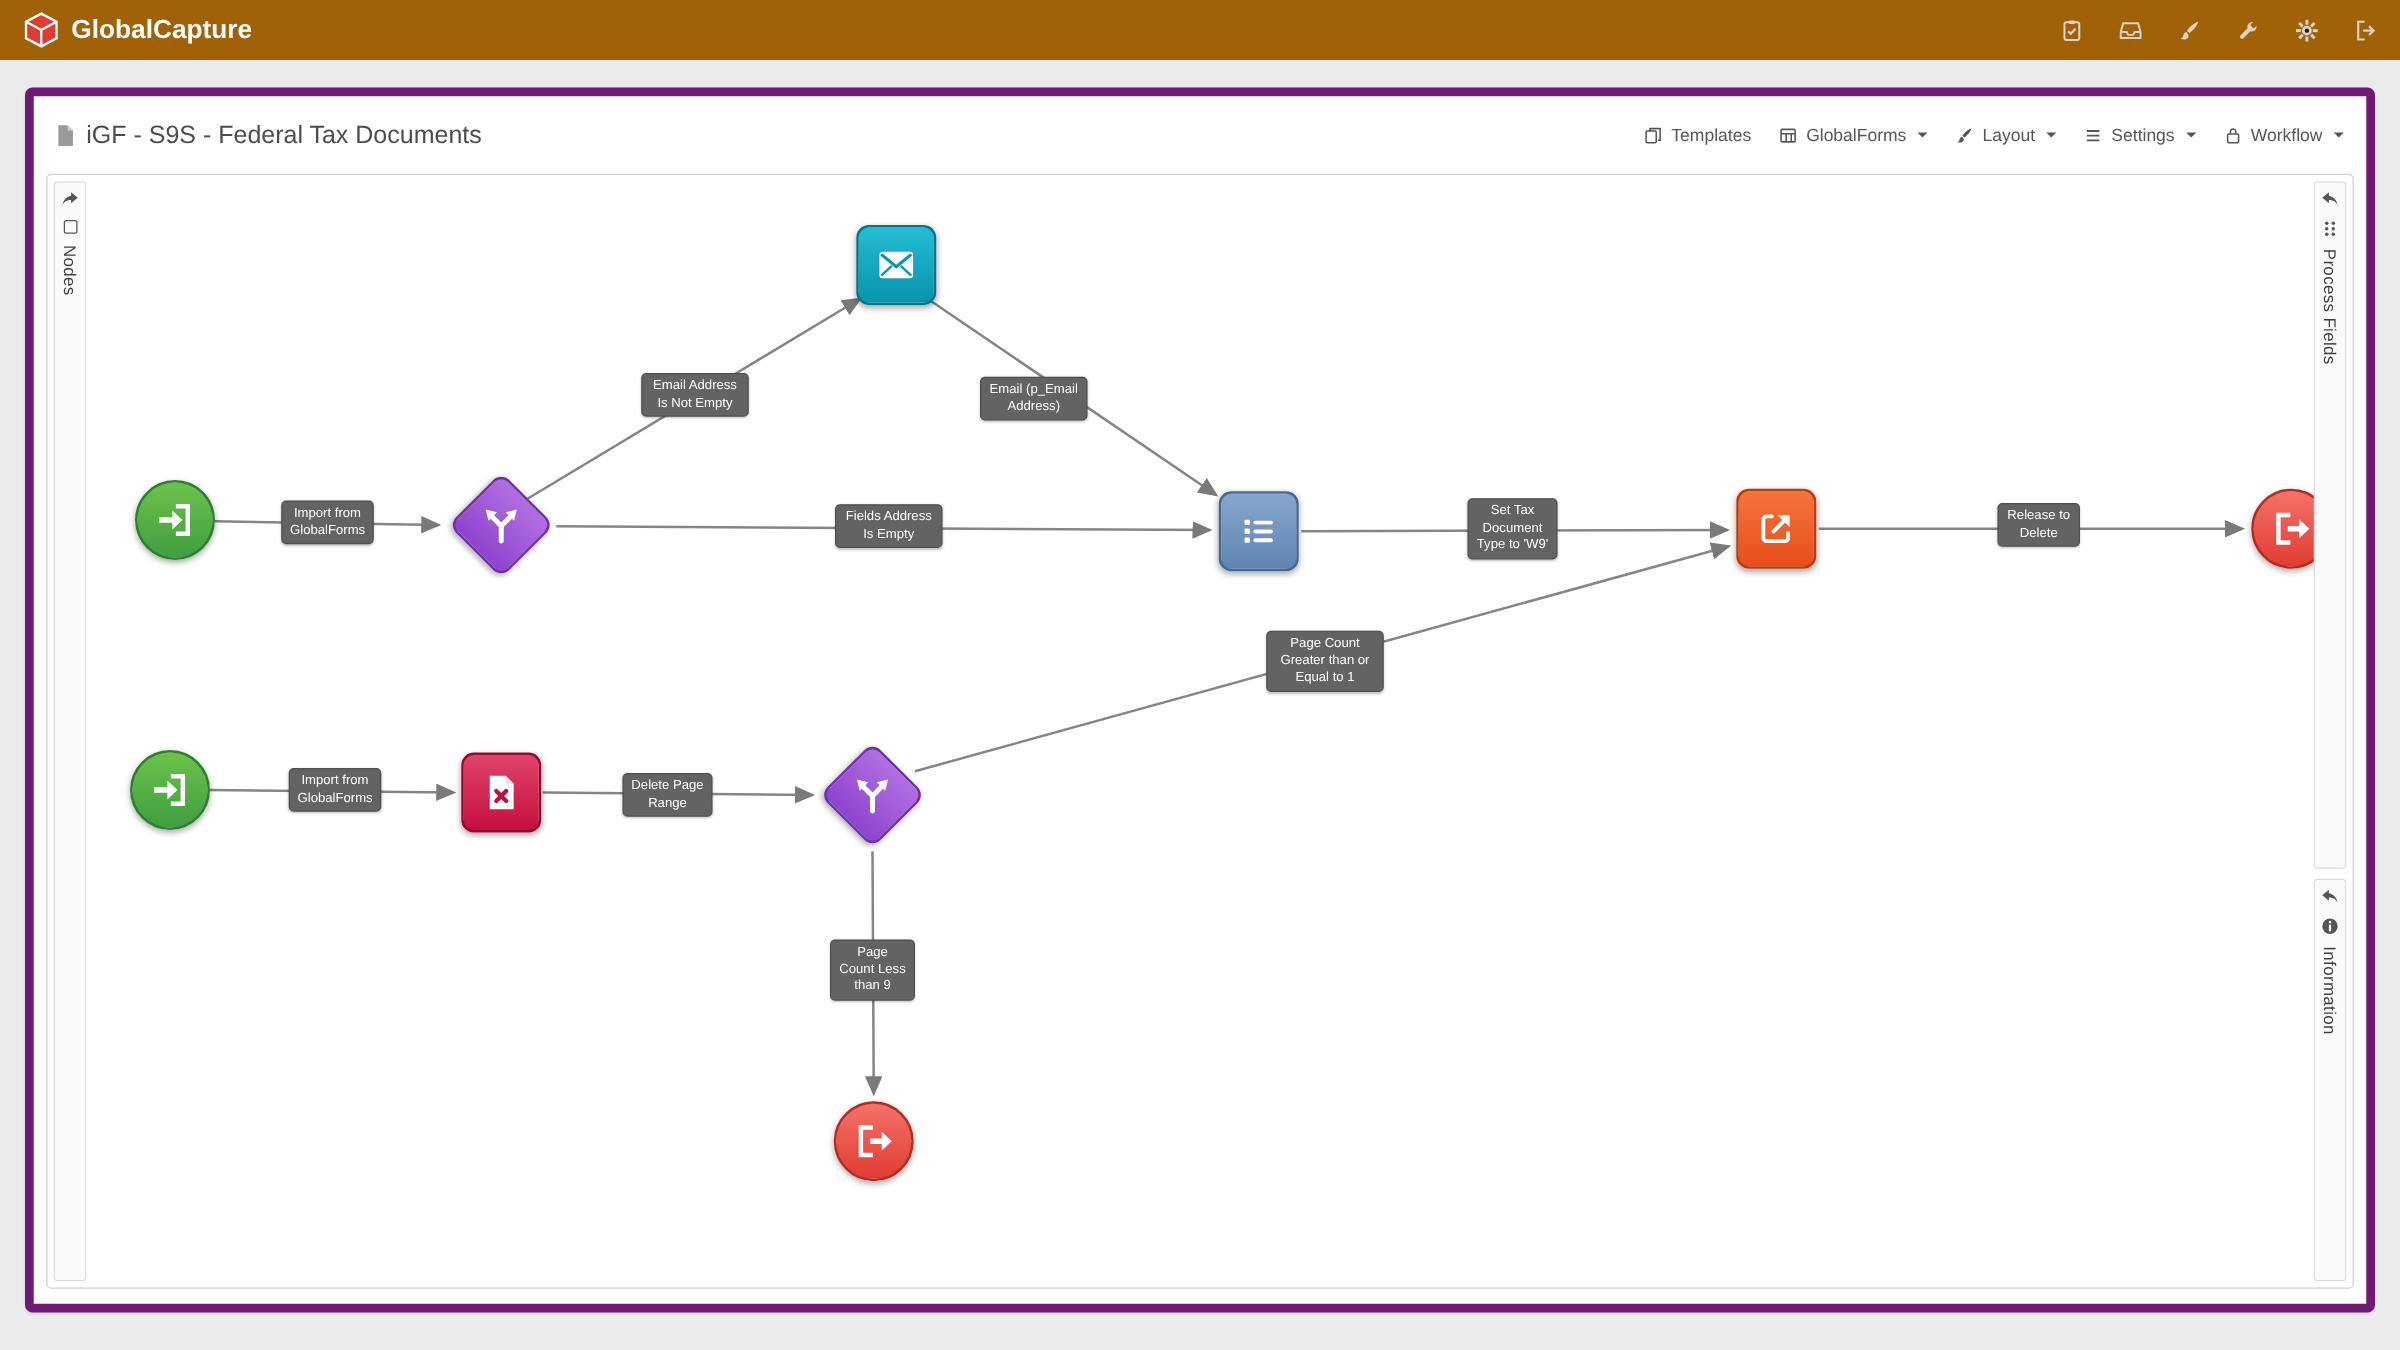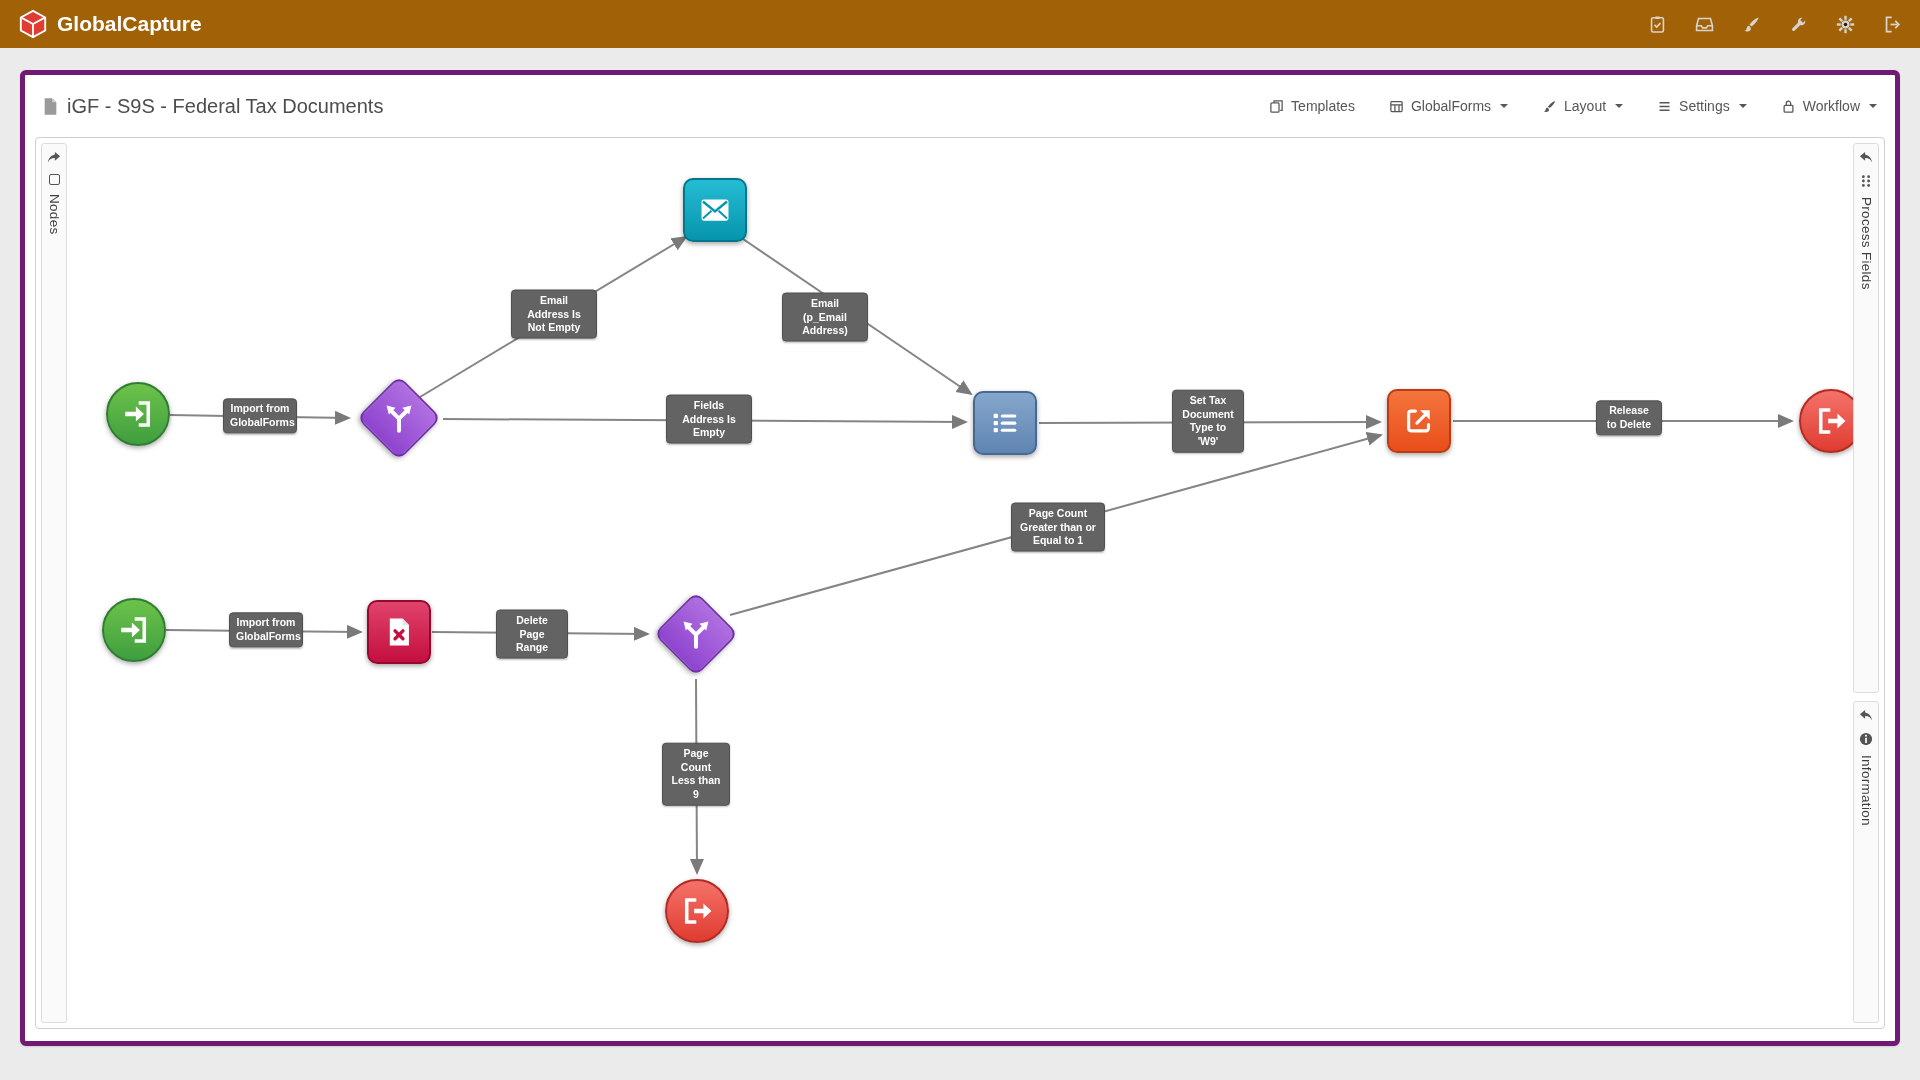--- a/index.html
+++ b/index.html
@@ -7,25 +7,25 @@
   body{width:1920px;height:1080px;background:#ebebeb;font-family:"Liberation Sans",sans-serif;overflow:hidden}
 
   
   .topbar{height:48px;background:#a16207;display:flex;align-items:center;justify-content:space-between;padding:0 18px}
   .brand{display:flex;align-items:center;gap:9px;color:#fff;font-size:21px;font-weight:bold;cursor:pointer}
   .topbar-icons{display:flex;align-items:center;gap:28px}
   .tb-icon{width:19px;height:19px;display:inline-flex;cursor:pointer;opacity:.92}
   .tb-icon svg{width:100%;height:100%}
 
   
-  .card{margin:22px 20px 0;background:#fff;border:5px solid #701a75;border-radius:6px;box-shadow:0 1px 2px rgba(0,0,0,.12)}
+  .card{margin:22px 20px 0;background:#fff;border:7px solid #701a75;border-radius:6px;box-shadow:0 1px 2px rgba(0,0,0,.12)}
   .card-header{display:flex;align-items:center;justify-content:space-between;height:62px;padding:0 18px}
   .title-wrap{display:flex;align-items:center;gap:9px}
   .page-title{font-size:20px;color:#4d4d4d}
-  .menu{display:flex;align-items:center;gap:34px}
+  .menu{display:flex;align-items:center;gap:22px}
   .menu-item{display:flex;align-items:center;gap:7px;font-size:14px;color:#565656;cursor:pointer;white-space:nowrap}
   .menu-item svg{width:15px;height:15px}
   .caret{width:0;height:0;border-left:4px solid transparent;border-right:4px solid transparent;border-top:4.5px solid #565656;margin-left:2px}
 
   
   .canvas{position:relative;margin:0 10px 12px;height:892px;background:#fff;border:1px solid #cfcfcf;border-radius:4px;overflow:hidden}
   .edges{position:absolute;left:0;top:0;z-index:1}
   .edges line{stroke:var(--edge-gray,#858585);stroke-width:2}
 
   .strip{position:absolute;width:26px;background:#fafafa;border:1px solid #dcdcdc;border-radius:3px;display:flex;flex-direction:column;align-items:center;padding-top:7px;gap:9px;z-index:5;cursor:pointer}
@@ -46,21 +46,21 @@
   .n-green{background:linear-gradient(#6cc24a,#3f9e3f);border:2px solid #2f7d33}
   .n-red{background:linear-gradient(#f4726a,#e03c31);border:2px solid #b32b22}
   .n-purple{background:linear-gradient(#b06fe0,#8e44cf);border:2px solid #6f2fa8}
   .n-teal{background:linear-gradient(#24bcd4,#0795ad);border:2px solid #05758a}
   .n-blue{background:linear-gradient(#86a7cc,#5e84b1);border:2px solid #47688f}
   .n-orange{background:linear-gradient(#f4743d,#e84e1b);border:2px solid #bb3c11}
   .n-crimson{background:linear-gradient(#e0436b,#c40f3f);border:2px solid #97082e}
 
   
   .edge-label{position:absolute;z-index:4;transform:translate(-50%,-50%);background:var(--label-bg,#636363);color:#fff;
-    font-size:10.5px;font-weight:bold;line-height:1.3;text-align:center;padding:3px 6px;border-radius:4px;
+    font-size:10.5px;font-weight:normal;line-height:1.3;text-align:center;padding:3px 6px;border-radius:4px;
     border:1px solid #4f4f4f;cursor:pointer;box-shadow:0 1px 2px rgba(0,0,0,.25)}
 </style>
 </head>
 <body>
 
 <div class="topbar">
   <div class="brand">
     <span style="display:inline-flex">
       <svg width="30" height="30" viewBox="0 0 32 32">
         <polygon points="16,2 29,9 29,23 16,30 3,23 3,9" fill="#e03c31" stroke="#fff" stroke-width="2"></polygon>

